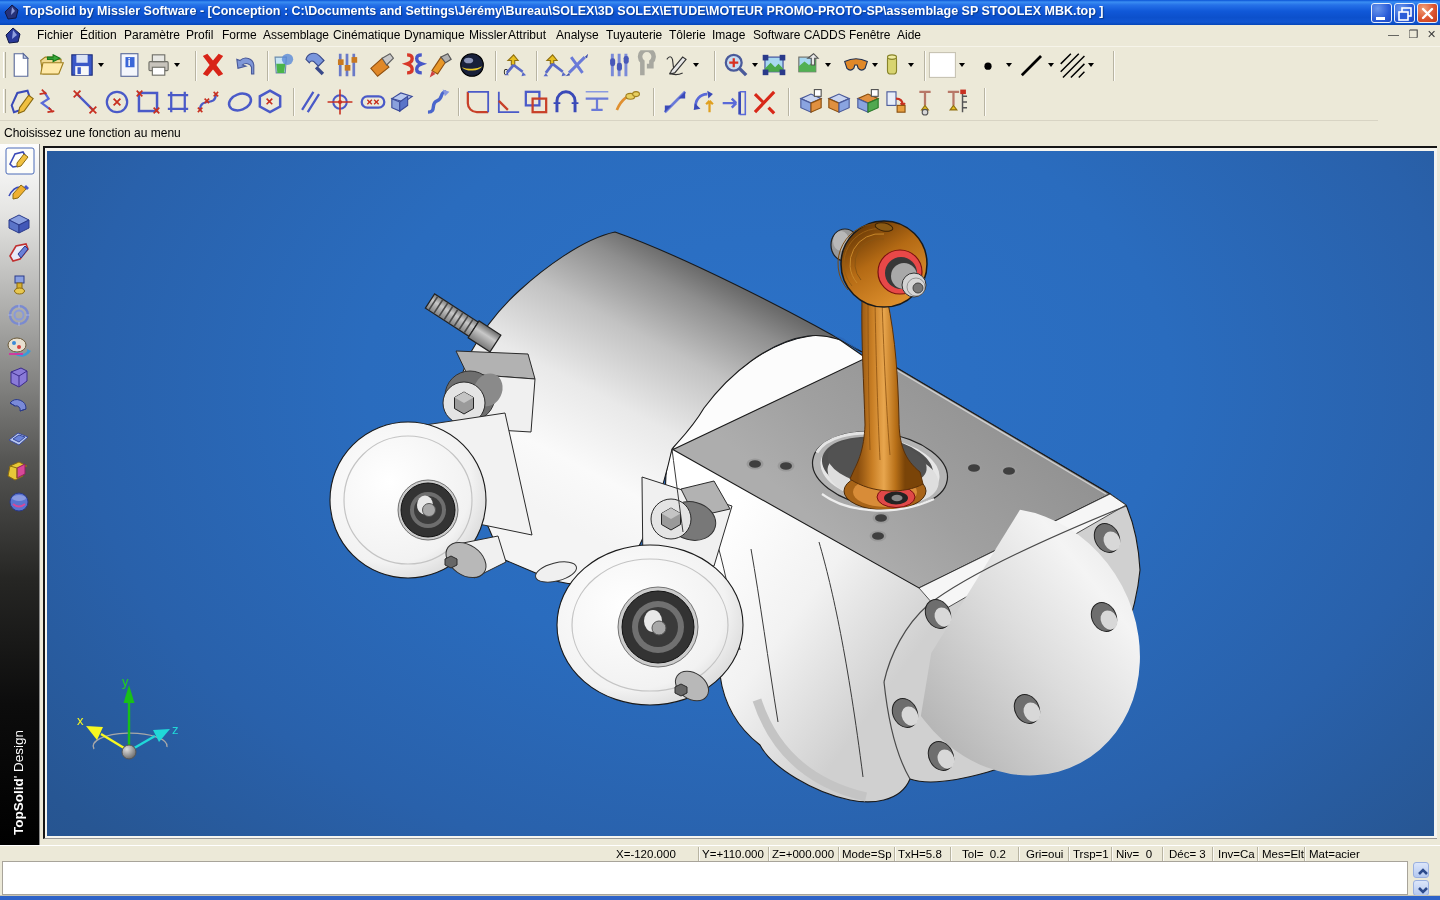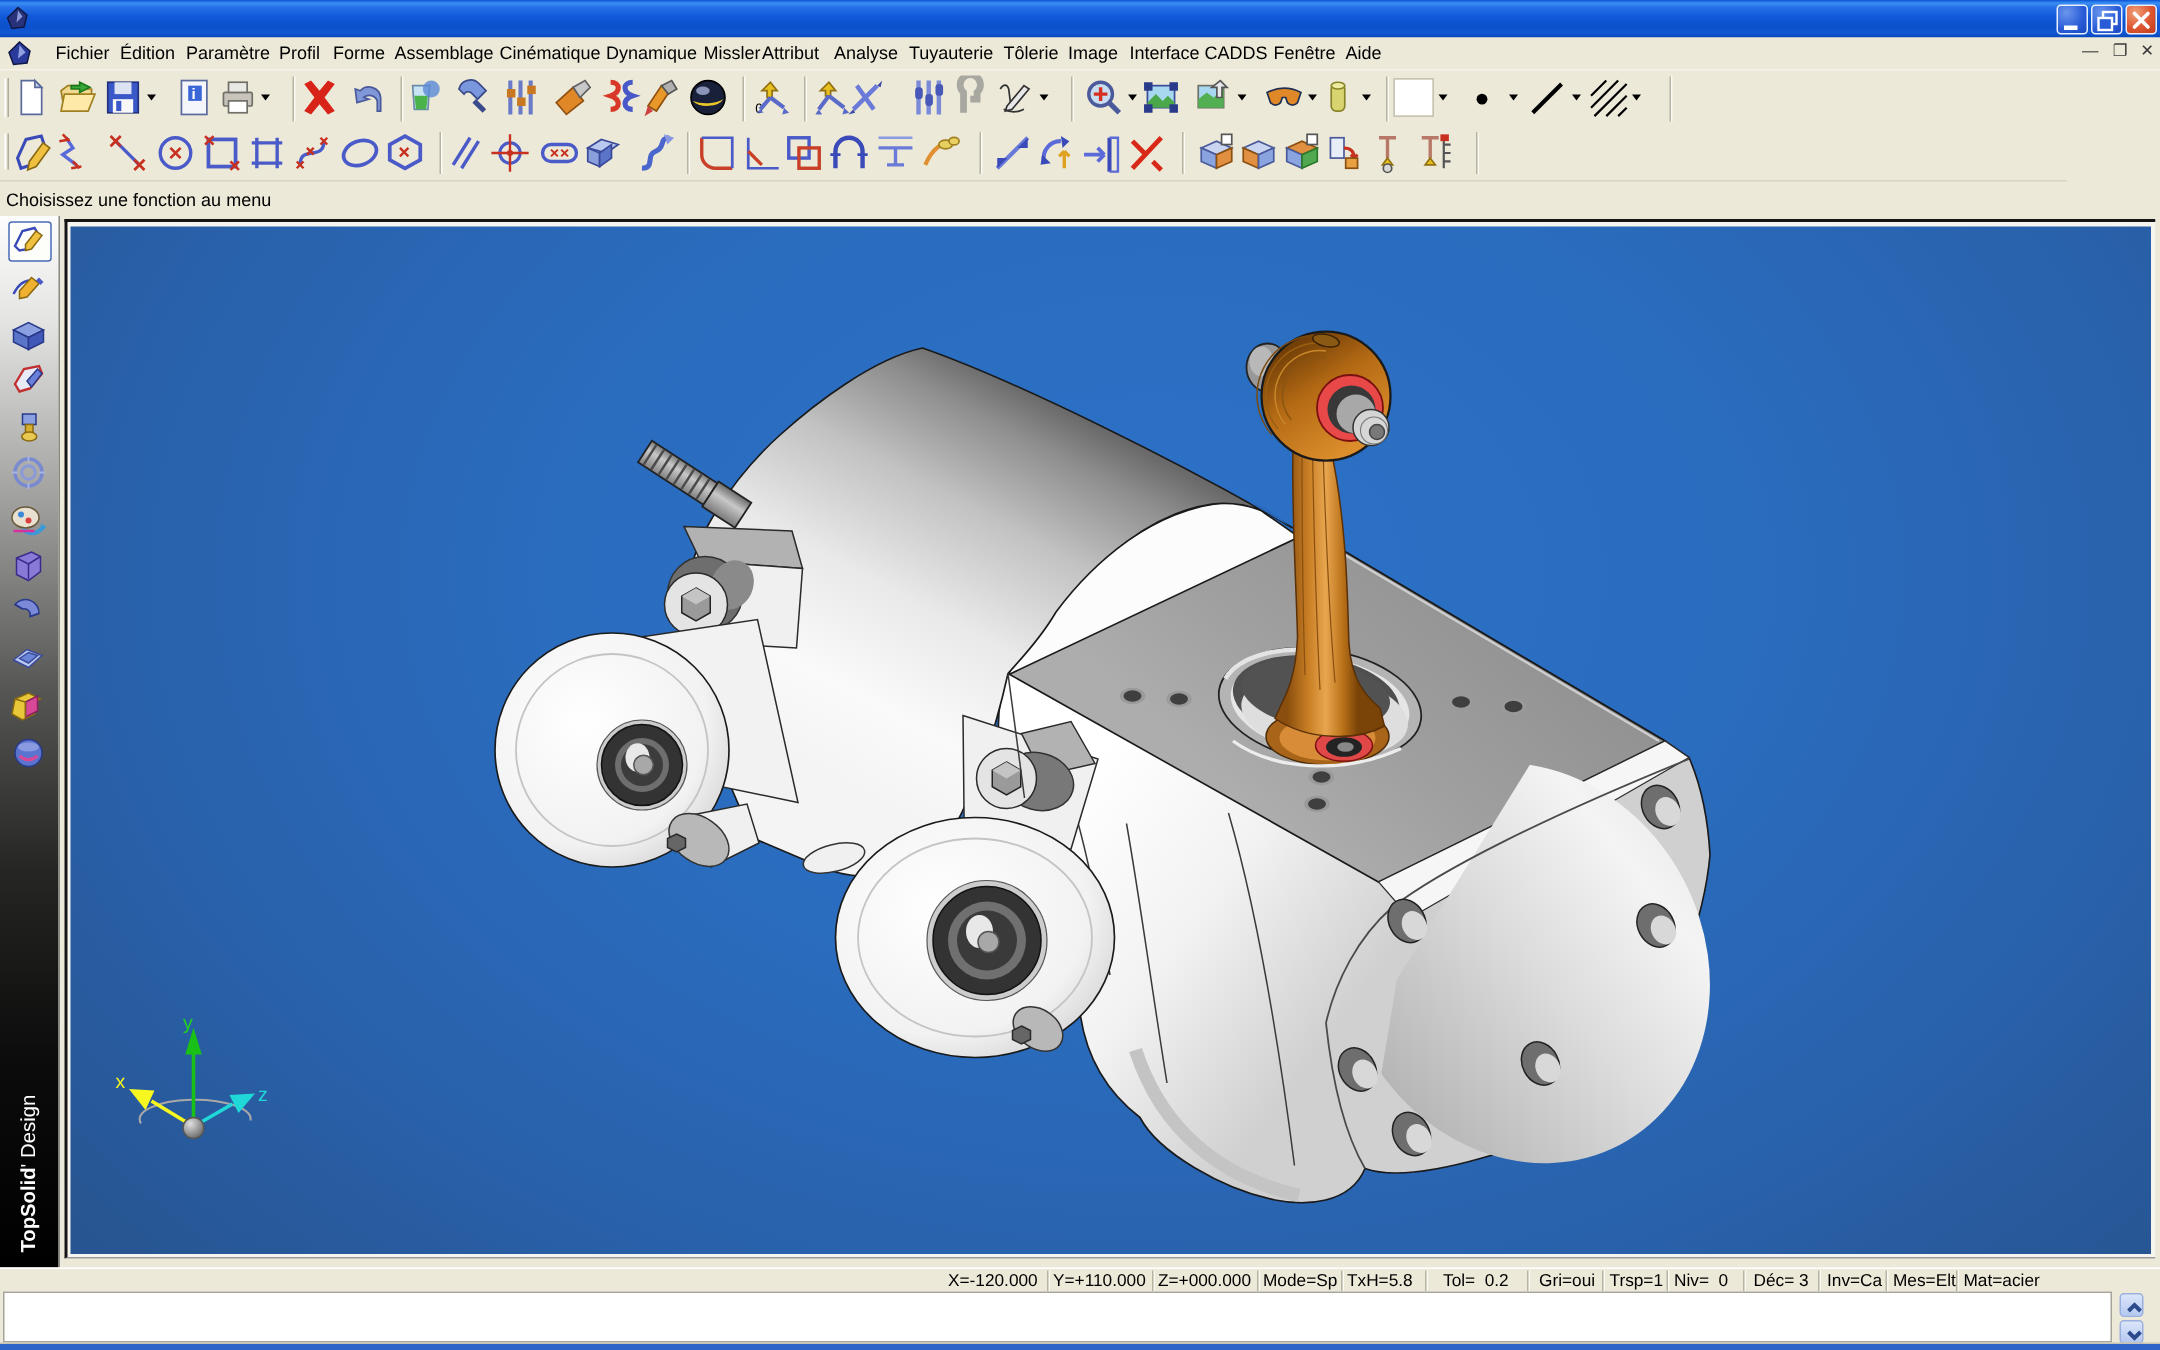--- a/index.html
+++ b/index.html
@@ -54,20 +54,21 @@
 #bottomstrip { position:absolute; left:0; top:895px; width:1440px; height:1px; background:#c8c4b4; }
 </style>
 </head>
 <body>
 <div id="root">
   <div id="titlebar">
     <svg class="appicon" width="16" height="17">
         <path d="M8 1 L14 6 L12 14 L4 15 L1 8 Z" fill="#27327a" stroke="#101845"></path>
         <path d="M8 3 L11 7 L7 11 Z" fill="#8a9ad8"></path>
       </svg>
+    <span class="ttext">TopSolid by Missler Software - [Conception : C:\Documents and Settings\Jérémy\Bureau\SOLEX\3D SOLEX\ETUDE\MOTEUR PROMO-PROTO-SP\assemblage SP STOOLEX MBK.top ]</span>
     <div class="winbtn" id="btnmin">
         <svg width="21" height="20">
           <rect x="4" y="13" width="9" height="3" fill="#fff"></rect>
         </svg>
       </div>
     <div class="winbtn" id="btnmax">
         <svg width="21" height="20">
           <rect x="7" y="4" width="9" height="8" fill="none" stroke="#fff" stroke-width="1.6"></rect>
           <rect x="4" y="8" width="9" height="8" fill="#2a5cd8" stroke="#fff" stroke-width="1.6"></rect>
         </svg>
@@ -90,21 +91,21 @@
     <span class="mi" style="left:222px">Forme</span>
     <span class="mi" style="left:263px">Assemblage</span>
     <span class="mi" style="left:333px">Cinématique</span>
     <span class="mi" style="left:404px">Dynamique</span>
     <span class="mi" style="left:469px">Missler</span>
     <span class="mi" style="left:508px">Attribut</span>
     <span class="mi" style="left:556px">Analyse</span>
     <span class="mi" style="left:606px">Tuyauterie</span>
     <span class="mi" style="left:669px">Tôlerie</span>
     <span class="mi" style="left:712px">Image</span>
-    <span class="mi" style="left:753px">Interface CADDS</span>
+    <span class="mi" style="left:753px">Software CADDS</span>
     <span class="mi" style="left:849px">Fenêtre</span>
     <span class="mi" style="left:897px">Aide</span>
     <div class="childctl" style="left:1386px">—</div>
     <div class="childctl" style="left:1406px">❐</div>
     <div class="childctl" style="left:1424px">✕</div>
   </div>
   <div id="tb1">
       <div style="position:absolute;left:3px;top:5px;width:3px;height:26px;border-left:1px solid #fff;border-right:1px solid #b0ac9a"></div>
       <svg class="ticon" style="left:8px;top:5px" width="26" height="26">
         <path d="M7 3 h8 l4 4 v16 h-12 z" fill="#fff" stroke="#5a6a9a"></path>
@@ -746,21 +747,21 @@
           <ellipse cx="14" cy="10" rx="7" ry="3" fill="#8a9ae0"></ellipse>
           <path d="M8 16 q6 5 12 0" stroke="#d84898" fill="none" stroke-width="2"></path>
         </svg>
       <div id="sidetext">
           <div><b>TopSolid</b>' Design</div>
         </div>
     </div>
     <div id="rightstrip"></div>
   </div>
   <div id="statusbar">
-      <span class="sf" style="left:632px">X=-120.000</span>
+      <span class="sf" style="left:616px">X=-120.000</span>
       <span class="sf" style="left:702px">Y=+110.000</span>
       <span class="sf" style="left:772px">Z=+000.000</span>
       <span class="sf" style="left:842px">Mode=Sp</span>
       <span class="sf" style="left:898px">TxH=5.8</span>
       <span class="sf" style="left:962px">Tol=  0.2</span>
       <span class="sf" style="left:1026px">Gri=oui</span>
       <span class="sf" style="left:1073px">Trsp=1</span>
       <span class="sf" style="left:1116px">Niv=  0</span>
       <span class="sf" style="left:1169px">Déc= 3</span>
       <span class="sf" style="left:1218px">Inv=Ca</span>

